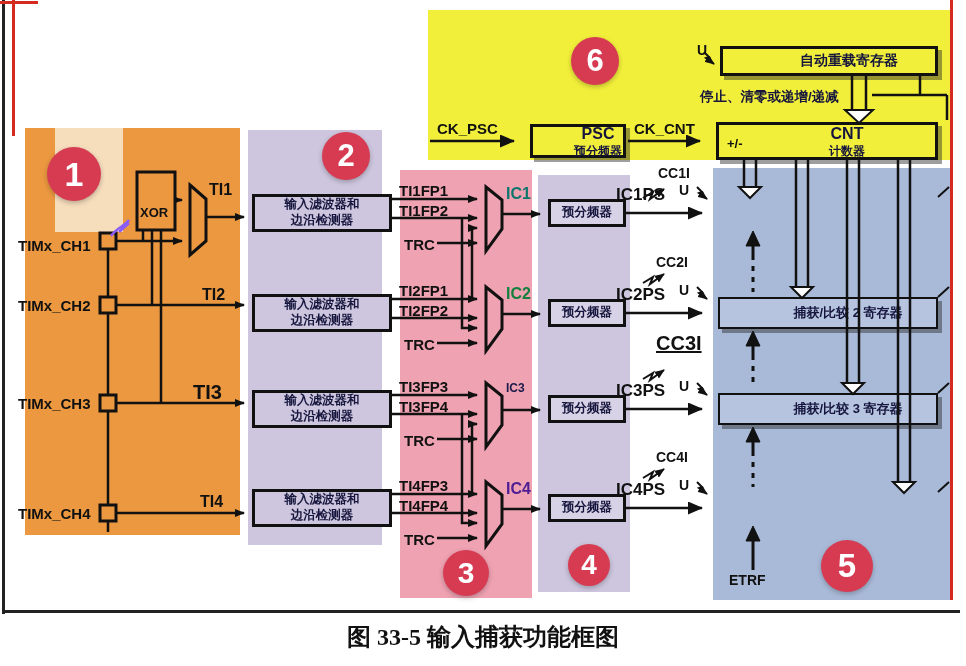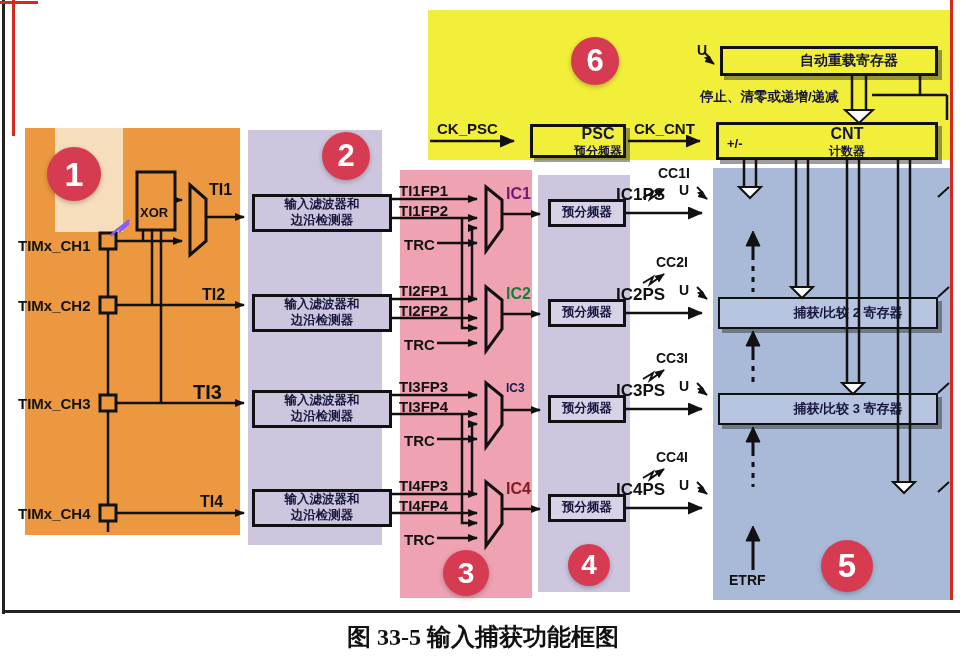--- a/index.html
+++ b/index.html
@@ -236,33 +236,33 @@
   <div class="lbl" style="left:399px;top:302px;">TI2FP2</div>
   <div class="lbl" style="left:399px;top:378px;">TI3FP3</div>
   <div class="lbl" style="left:399px;top:398px;">TI3FP4</div>
   <div class="lbl" style="left:399px;top:477px;">TI4FP3</div>
   <div class="lbl" style="left:399px;top:497px;">TI4FP4</div>
   <div class="lbl" style="left:404px;top:236px;">TRC</div>
   <div class="lbl" style="left:404px;top:336px;">TRC</div>
   <div class="lbl" style="left:404px;top:432px;">TRC</div>
   <div class="lbl" style="left:404px;top:531px;">TRC</div>
 
-  <div class="lbl" style="left:506px;top:185px;font-size:16px;color:#701a75;">IC1</div>
+  <div class="lbl" style="left:506px;top:185px;font-size:16px;color:#0f766e;">IC1</div>
   <div class="lbl" style="left:506px;top:285px;font-size:16px;color:#15803d;">IC2</div>
   <div class="lbl" style="left:506px;top:381px;font-size:12px;color:#1a1a4a;">IC3</div>
-  <div class="lbl" style="left:506px;top:480px;font-size:16px;color:#7f1d1d;">IC4</div>
+  <div class="lbl" style="left:506px;top:480px;font-size:16px;color:#4c1d95;">IC4</div>
 
   <div class="lbl" style="left:616px;top:185px;font-size:17px;">IC1PS</div>
   <div class="lbl" style="left:616px;top:285px;font-size:17px;">IC2PS</div>
   <div class="lbl" style="left:616px;top:381px;font-size:17px;">IC3PS</div>
   <div class="lbl" style="left:616px;top:480px;font-size:17px;">IC4PS</div>
 
   <div class="lbl" style="left:658px;top:165px;font-size:14px;">CC1I</div>
   <div class="lbl" style="left:656px;top:254px;font-size:14px;">CC2I</div>
-  <div class="lbl" style="left:656px;top:350px;font-size:14px;">CC3I</div>
+  <div class="lbl" style="left:656px;top:332px;font-size:20px;text-decoration:underline;">CC3I</div>
   <div class="lbl" style="left:656px;top:449px;font-size:14px;">CC4I</div>
 
   <div class="lbl" style="left:697px;top:42px;font-size:14px;">U</div>
   <div class="lbl" style="left:679px;top:182px;font-size:14px;">U</div>
   <div class="lbl" style="left:679px;top:282px;font-size:14px;">U</div>
   <div class="lbl" style="left:679px;top:378px;font-size:14px;">U</div>
   <div class="lbl" style="left:679px;top:477px;font-size:14px;">U</div>
 
   <div class="lbl" style="left:437px;top:120px;">CK_PSC</div>
   <div class="lbl" style="left:634px;top:120px;text-align:right;">CK_CNT</div>

